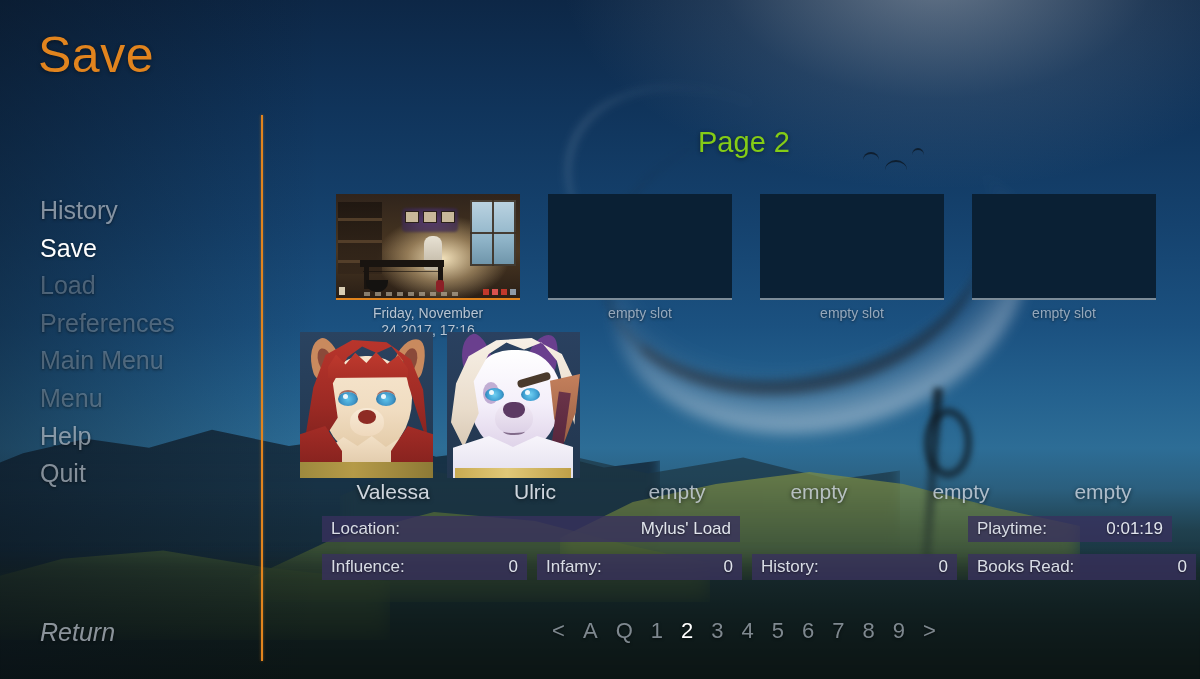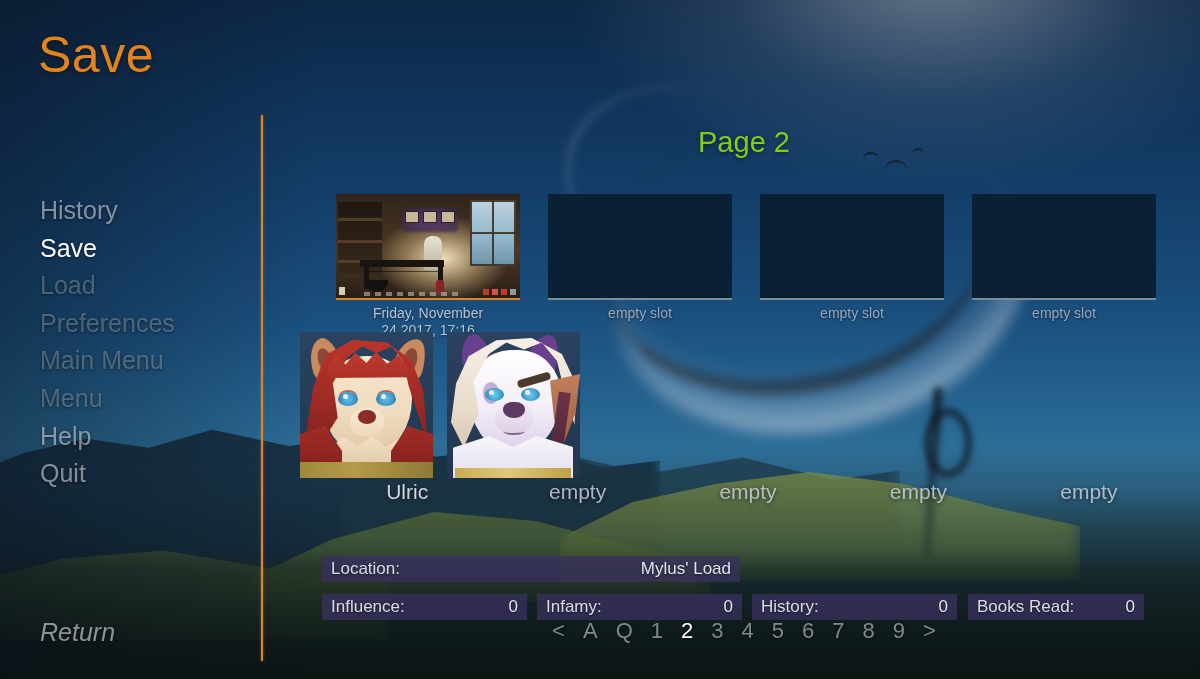--- a/index.html
+++ b/index.html
@@ -487,30 +487,29 @@
     background: rgba(56,49,94,0.78);
     display: flex;
     align-items: center;
     justify-content: space-between;
     padding: 0 9px;
     box-sizing: border-box;
     font-size: 17px;
     font-weight: 300;
     color: rgba(226,230,238,0.95);
     text-shadow: 0 1px 2px rgba(0,0,0,0.5);
-    margin-top: 40px;
   }
   .stat-bar .s-val { color: rgba(232,236,244,0.96); }
 
   #stat-location   { left: 322px;  top: 516px; width: 418px; }
   #stat-playtime   { left: 968px;  top: 516px; width: 204px; }
   #stat-influence  { left: 322px;  top: 554px; width: 205px; text-align: center; }
   #stat-infamy     { left: 537px;  top: 554px; width: 205px; }
   #stat-morale     { left: 752px;  top: 554px; width: 205px; }
-  #stat-books      { left: 968px;  top: 554px; width: 176px; }
+  #stat-books      { left: 968px;  top: 554px; width: 228px; }
 
   
   #pagination {
     position: absolute;
     left: 294px; top: 618px;
     width: 900px;
     display: flex;
     justify-content: center;
     align-items: center;
     gap: 18px;
@@ -656,32 +655,37 @@
       <div class="u-nose"></div>
       <div class="u-mouth"></div>
       <div class="u-strap"></div>
       <div class="u-collar"></div>
       <div class="u-collar-gold"></div>
     </div>
 
   </div>
 
   <div id="name-row">
+    <div class="char-name">Valessa</div>
     <div class="char-name">Ulric</div>
     <div class="char-name is-empty">empty</div>
     <div class="char-name is-empty">empty</div>
     <div class="char-name is-empty">empty</div>
     <div class="char-name is-empty">empty</div>
   </div>
 
   <div class="stat-bar" id="stat-location">
     <span class="s-lbl">Location:</span>
     <span class="s-val">Mylus' Load</span>
   </div>
 
+  <div class="stat-bar" id="stat-playtime">
+    <span class="s-lbl">Playtime:</span>
+    <span class="s-val">0:01:19</span>
+  </div>
 
   <div class="stat-bar" id="stat-influence">
     <span class="s-lbl">Influence:</span>
     <span class="s-val">0</span>
   </div>
 
   <div class="stat-bar" id="stat-infamy">
     <span class="s-lbl">Infamy:</span>
     <span class="s-val">0</span>
   </div>

